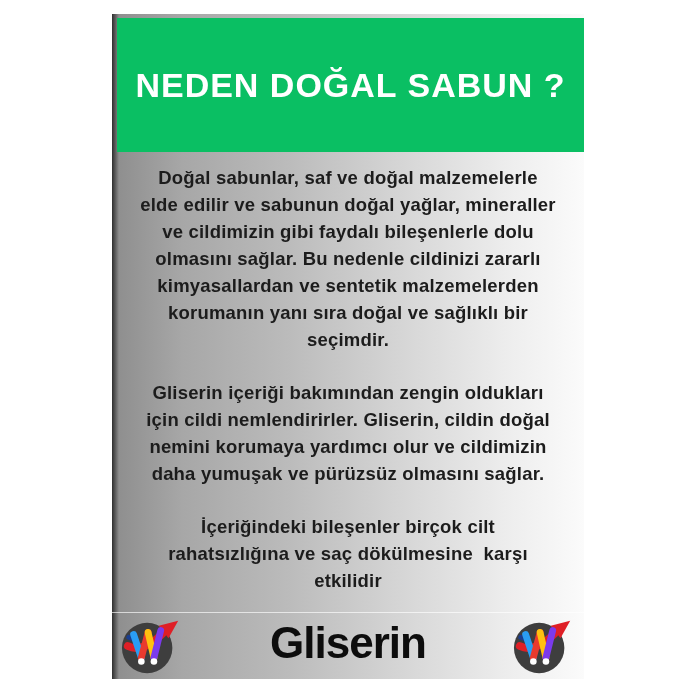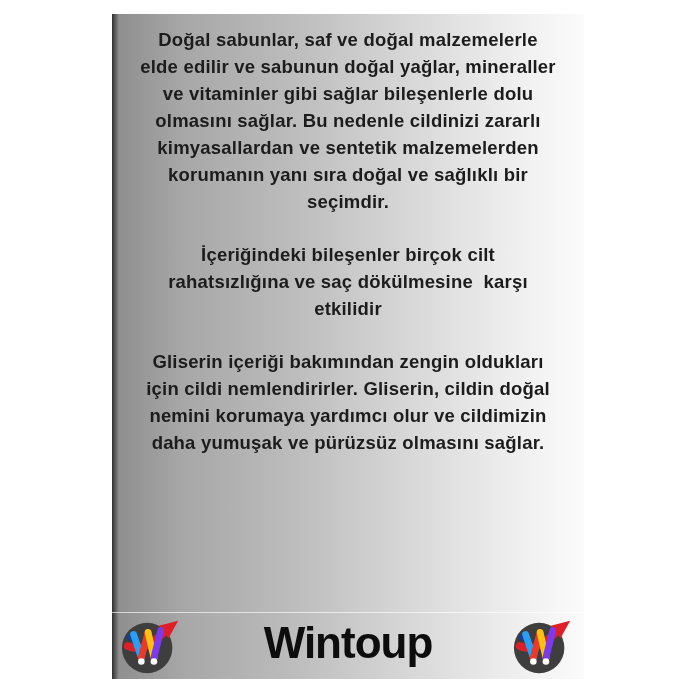--- a/index.html
+++ b/index.html
@@ -45,55 +45,58 @@
     font-size:18px; font-weight:600; letter-spacing:10px;
     padding-left:10px; color:#1e1e1e; line-height:20px;
   }
 </style>
 </head>
 <body>
 
 <div class="canvas">
   <div class="poster">
 
+    <div class="banner">
+      <div class="banner-title">NEDEN DOĞAL SABUN ?</div>
+    </div>
 
     <div class="content">
       <p class="para">Doğal sabunlar, saf ve doğal malzemelerle
 elde edilir ve sabunun doğal yağlar, mineraller
-ve vitaminler gibi sağlar bileşenlerle dolu
+ve cildimizin gibi faydalı bileşenlerle dolu
 olmasını sağlar. Bu nedenle cildinizi zararlı
 kimyasallardan ve sentetik malzemelerden
 korumanın yanı sıra doğal ve sağlıklı bir
 seçimdir.</p>
-      <p class="para">İçeriğindeki bileşenler birçok cilt
-rahatsızlığına ve saç dökülmesine  karşı
-etkilidir</p>
       <p class="para">Gliserin içeriği bakımından zengin oldukları
 için cildi nemlendirirler. Gliserin, cildin doğal
 nemini korumaya yardımcı olur ve cildimizin
 daha yumuşak ve pürüzsüz olmasını sağlar.</p>
+      <p class="para">İçeriğindeki bileşenler birçok cilt
+rahatsızlığına ve saç dökülmesine  karşı
+etkilidir</p>
     </div>
 
     <div class="footer">
 
       <svg class="logo" viewBox="0 0 66 62" aria-hidden="true">
         <circle cx="28" cy="33" r="26" fill="#3e3e3e"></circle>
         <path d="M8 31 C 18 36, 30 32, 44 18" stroke="#df1f26" stroke-width="8" fill="none" stroke-linecap="round"></path>
         <polygon points="60,5 50,23 40,10" fill="#df1f26"></polygon>
         <path d="M9 22 L17 25" stroke="#1a3e8f" stroke-width="5" stroke-linecap="round"></path>
         <path d="M14 19 L22 43" stroke="#2a9df4" stroke-width="7" stroke-linecap="round"></path>
         <path d="M22 43 L29 17" stroke="#e93a2e" stroke-width="7" stroke-linecap="round"></path>
         <path d="M29 17 L35 43" stroke="#ffc110" stroke-width="7" stroke-linecap="round"></path>
         <path d="M35 43 L42 15" stroke="#7c3aed" stroke-width="7" stroke-linecap="round"></path>
         <circle cx="22" cy="47" r="3.4" fill="#ffffff"></circle>
         <circle cx="35" cy="47" r="3.4" fill="#ffffff"></circle>
       </svg>
 
       <div class="brand-wrap">
-        <div class="brand">Wintoup</div>
+        <div class="brand">Gliserin</div>
       </div>
 
       <svg class="logo" viewBox="0 0 66 62" aria-hidden="true">
         <circle cx="28" cy="33" r="26" fill="#3e3e3e"></circle>
         <path d="M8 31 C 18 36, 30 32, 44 18" stroke="#df1f26" stroke-width="8" fill="none" stroke-linecap="round"></path>
         <polygon points="60,5 50,23 40,10" fill="#df1f26"></polygon>
         <path d="M9 22 L17 25" stroke="#1a3e8f" stroke-width="5" stroke-linecap="round"></path>
         <path d="M14 19 L22 43" stroke="#2a9df4" stroke-width="7" stroke-linecap="round"></path>
         <path d="M22 43 L29 17" stroke="#e93a2e" stroke-width="7" stroke-linecap="round"></path>
         <path d="M29 17 L35 43" stroke="#ffc110" stroke-width="7" stroke-linecap="round"></path>

